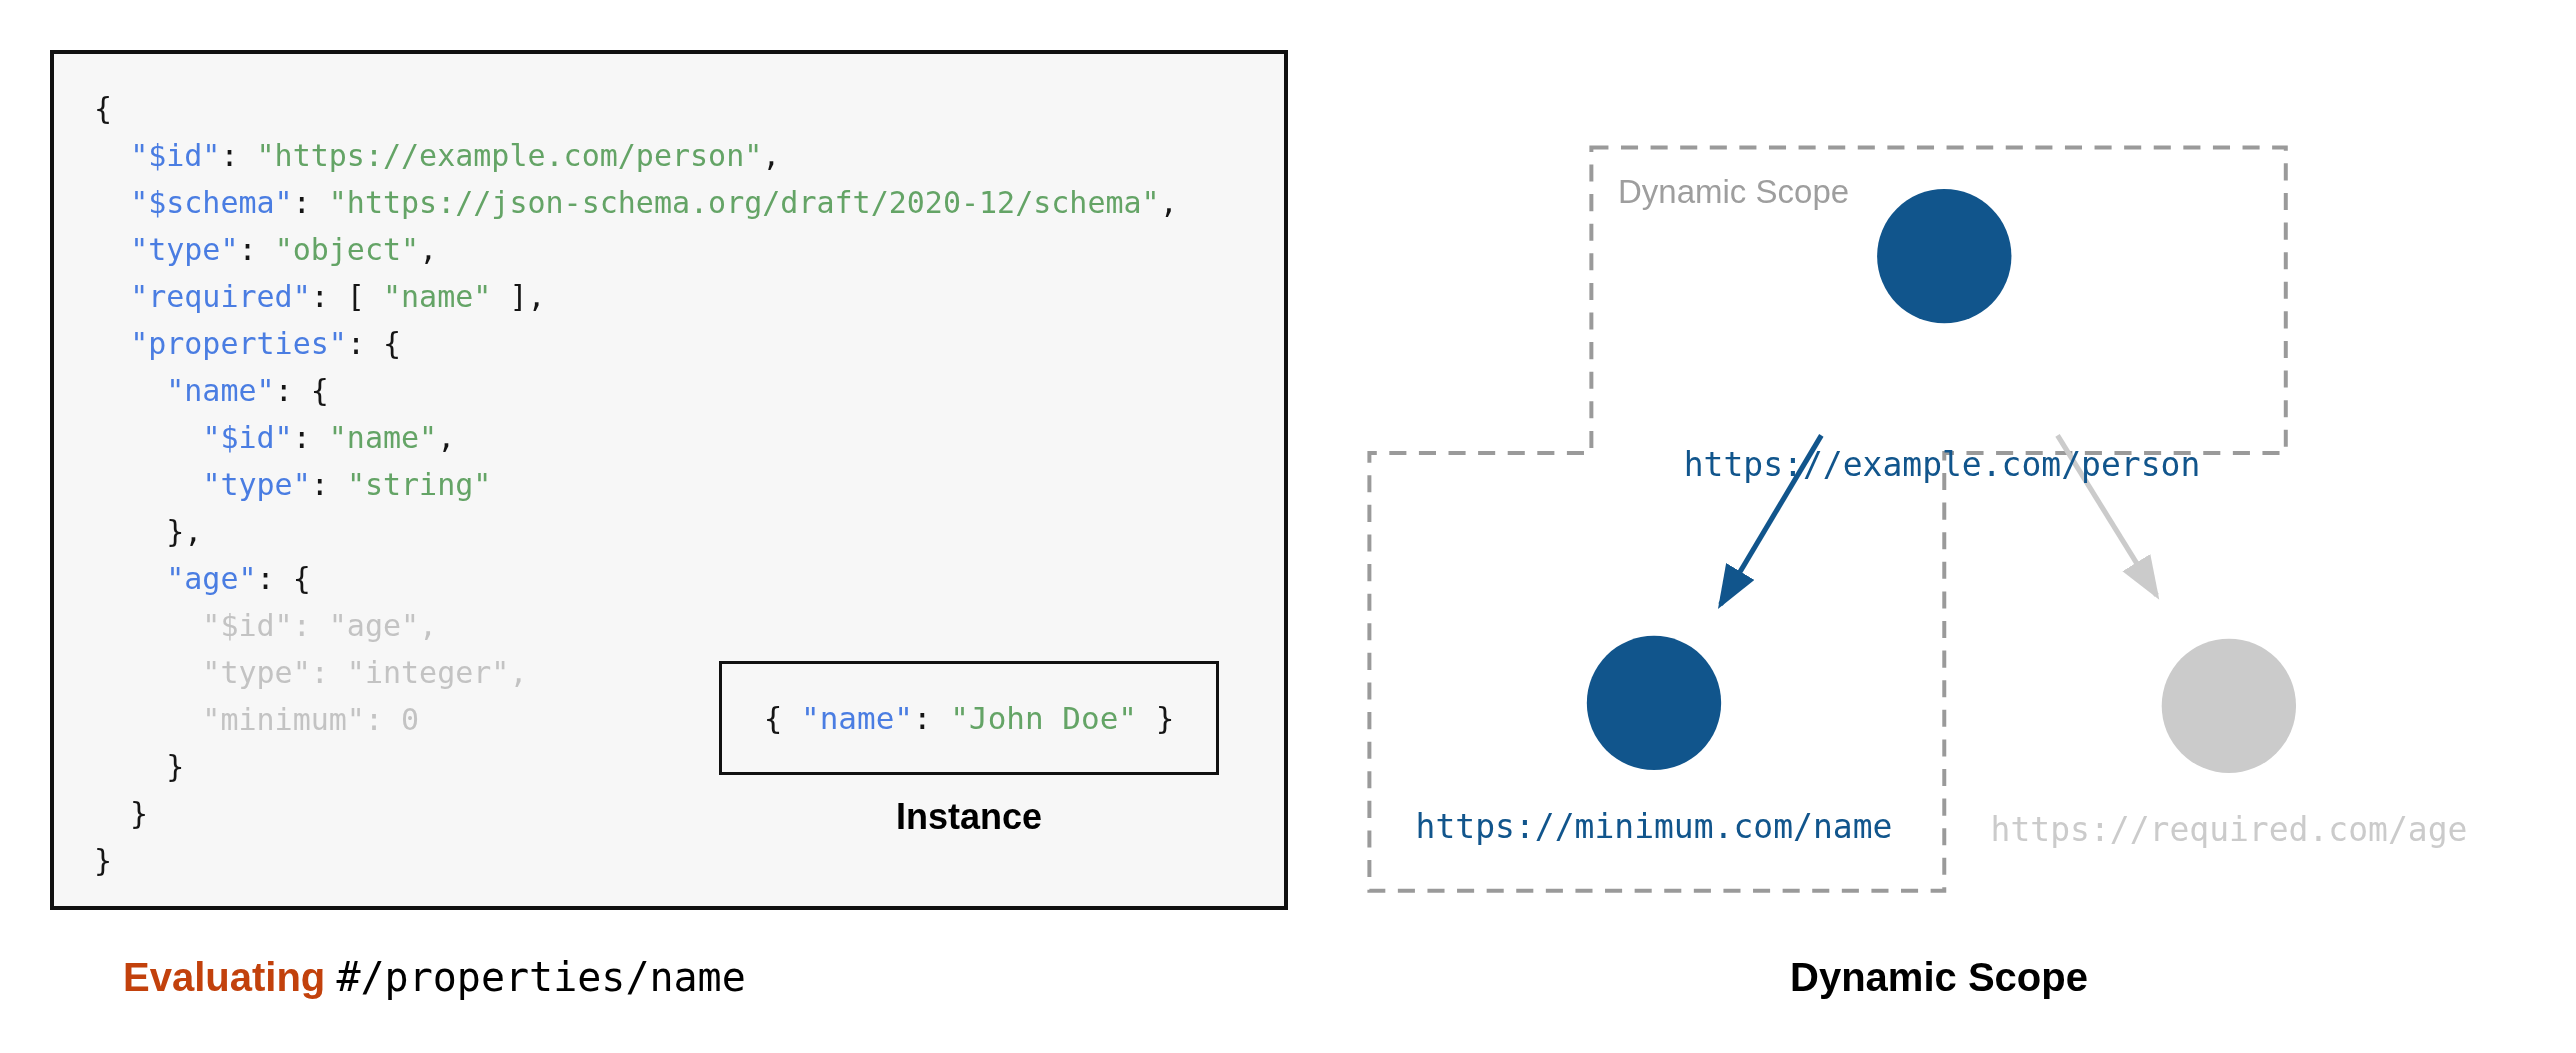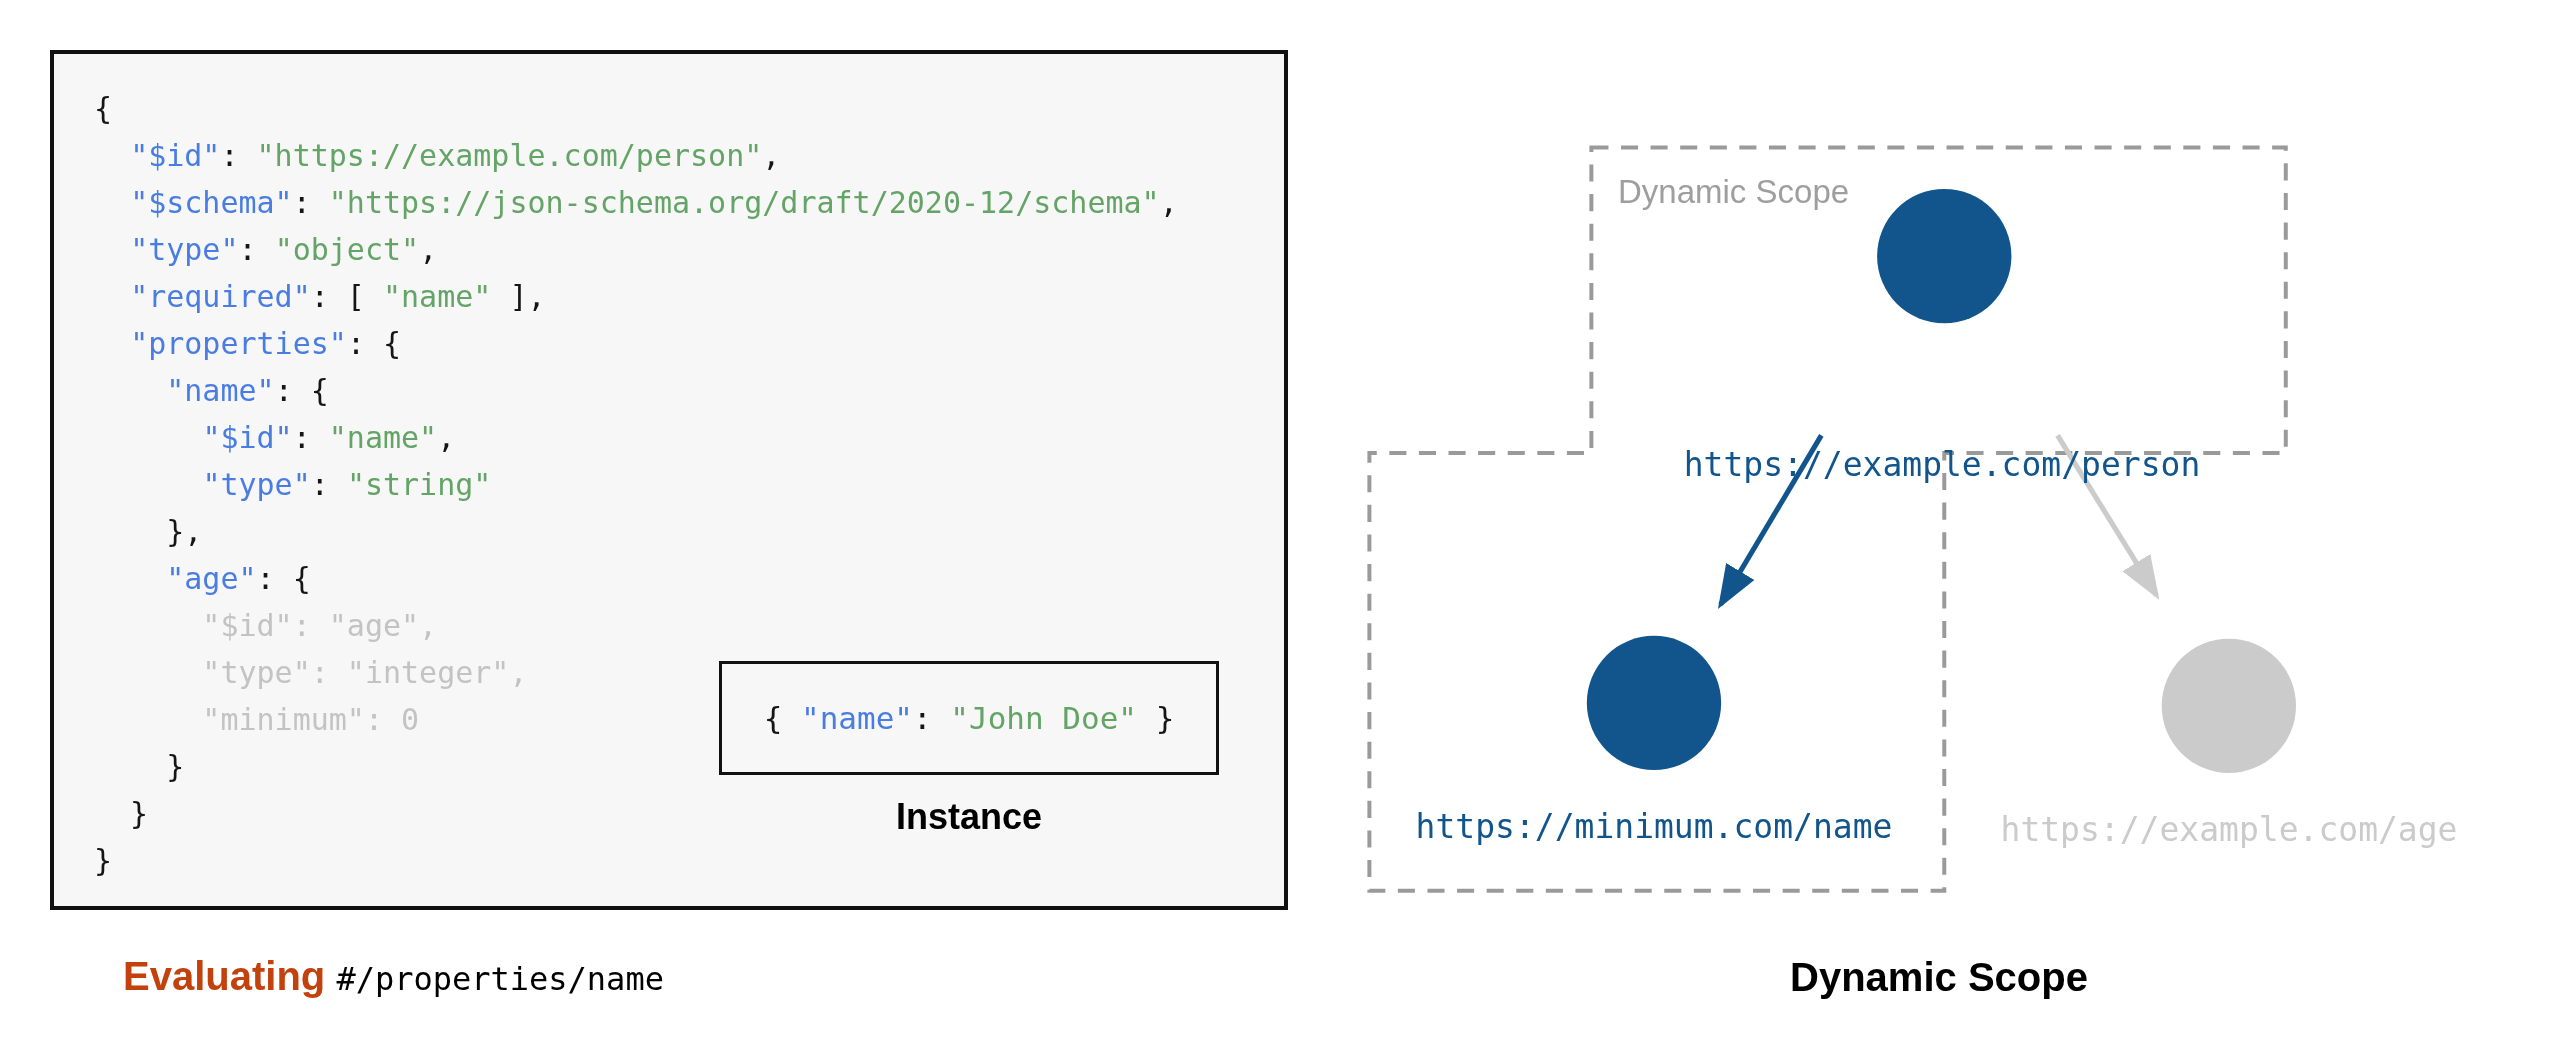--- a/index.html
+++ b/index.html
@@ -43,21 +43,21 @@
   }
   .instance-label{
     position:absolute;left:969px;top:796px;transform:translateX(-50%);
     font-size:36px;font-weight:bold;color:#000;
   }
   .left-caption{
     position:absolute;left:123px;top:954px;
     display:flex;align-items:baseline;white-space:pre;
   }
   .left-caption .cap-bold{font-size:40px;font-weight:bold;color:#c2410c;}
-  .left-caption .cap-mono{font-size:32px;color:#000;}
+  .left-caption .cap-mono{font-size:40px;color:#000;}
 
   
   .diagram-svg{position:absolute;left:0;top:0;width:2576px;height:1053px;}
   .scope-outline{fill:none;stroke:var(--dash-gray);stroke-width:7;stroke-dasharray:30 22;}
   .node-active{fill:var(--active-blue);}
   .node-inactive{fill:var(--inactive-gray);}
   .arrow-blue{stroke:var(--active-blue);stroke-width:9;fill:none;}
   .arrow-gray{stroke:var(--inactive-gray);stroke-width:9;fill:none;}
   .head-blue{fill:var(--active-blue);}
   .head-gray{fill:var(--inactive-gray);}
@@ -108,15 +108,15 @@
   <line class="arrow-gray" x1="3614" y1="765" x2="3788" y2="1046" marker-end="url(#mh-gray)"></line>
 
   <circle class="node-active" cx="3415" cy="450" r="118"></circle>
   <circle class="node-active" cx="2905" cy="1235" r="118"></circle>
   <circle class="node-inactive" cx="3915" cy="1240" r="118"></circle>
 </svg>
 
 <div class="scope-title">Dynamic Scope</div>
 <div class="node-label blue mono" id="person-label">https://example.com/person</div>
 <div class="node-label blue mono" id="name-label">https://minimum.com/name</div>
-<div class="node-label gray mono" id="age-label">https://example.com/age</div>
+<div class="node-label gray mono" id="age-label">https://required.com/age</div>
 <div class="right-caption">Dynamic Scope</div>
 
 
 </body></html>

